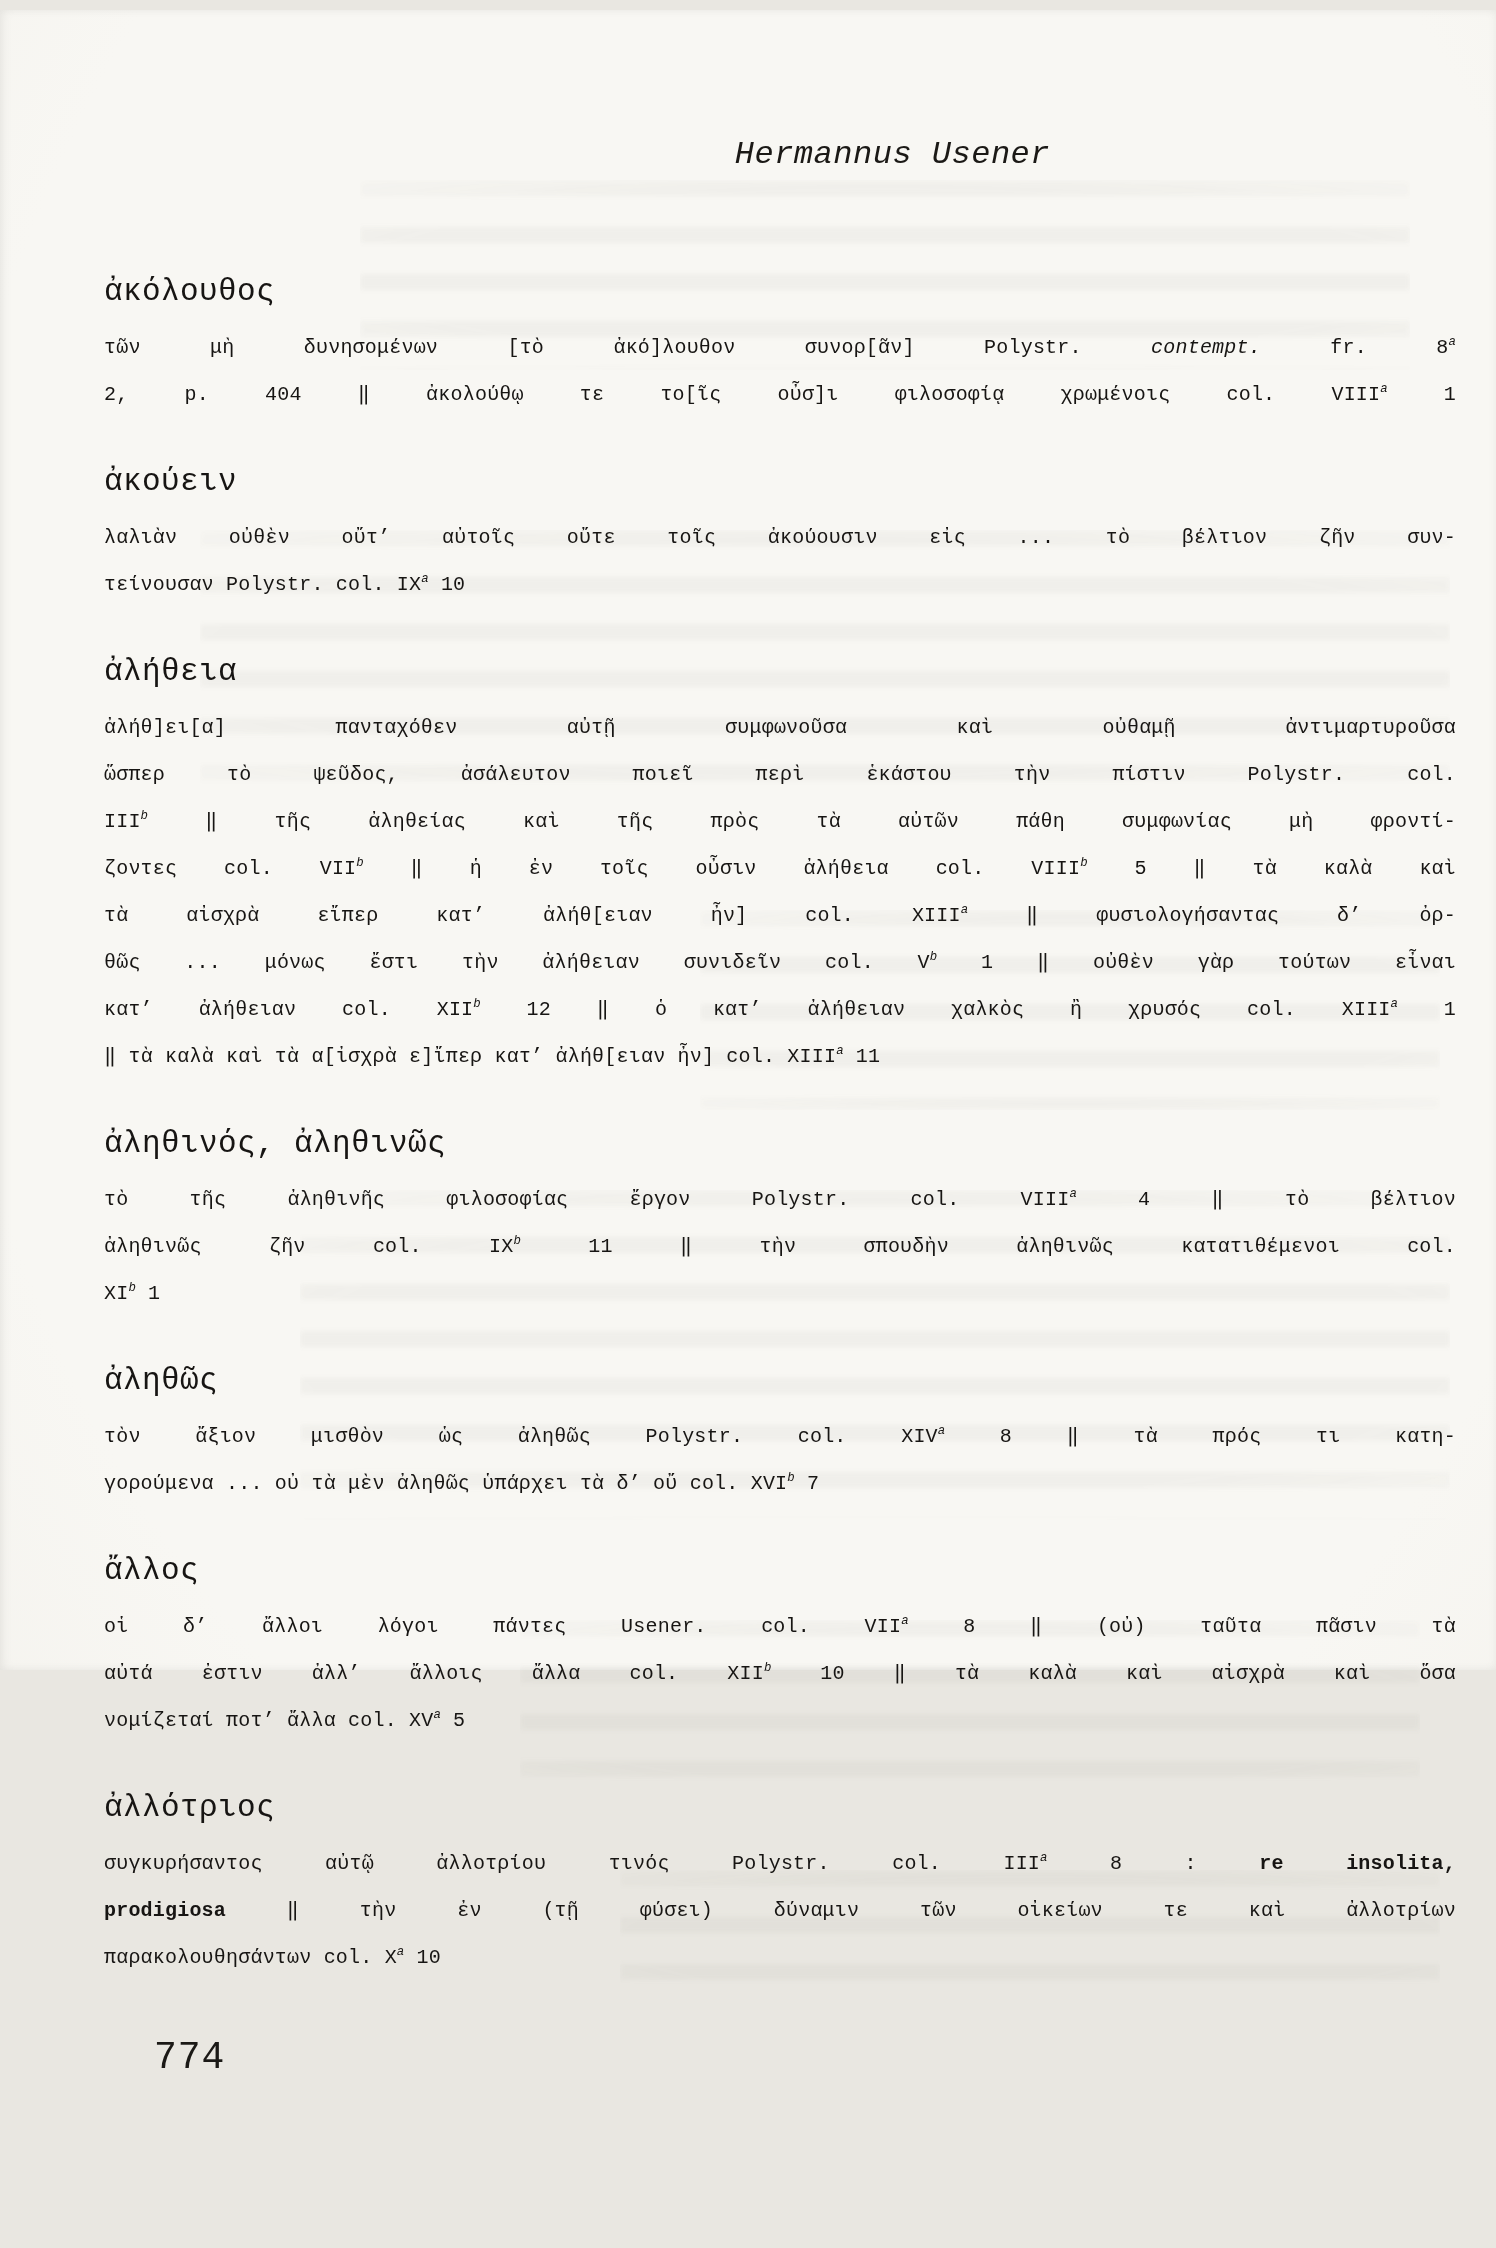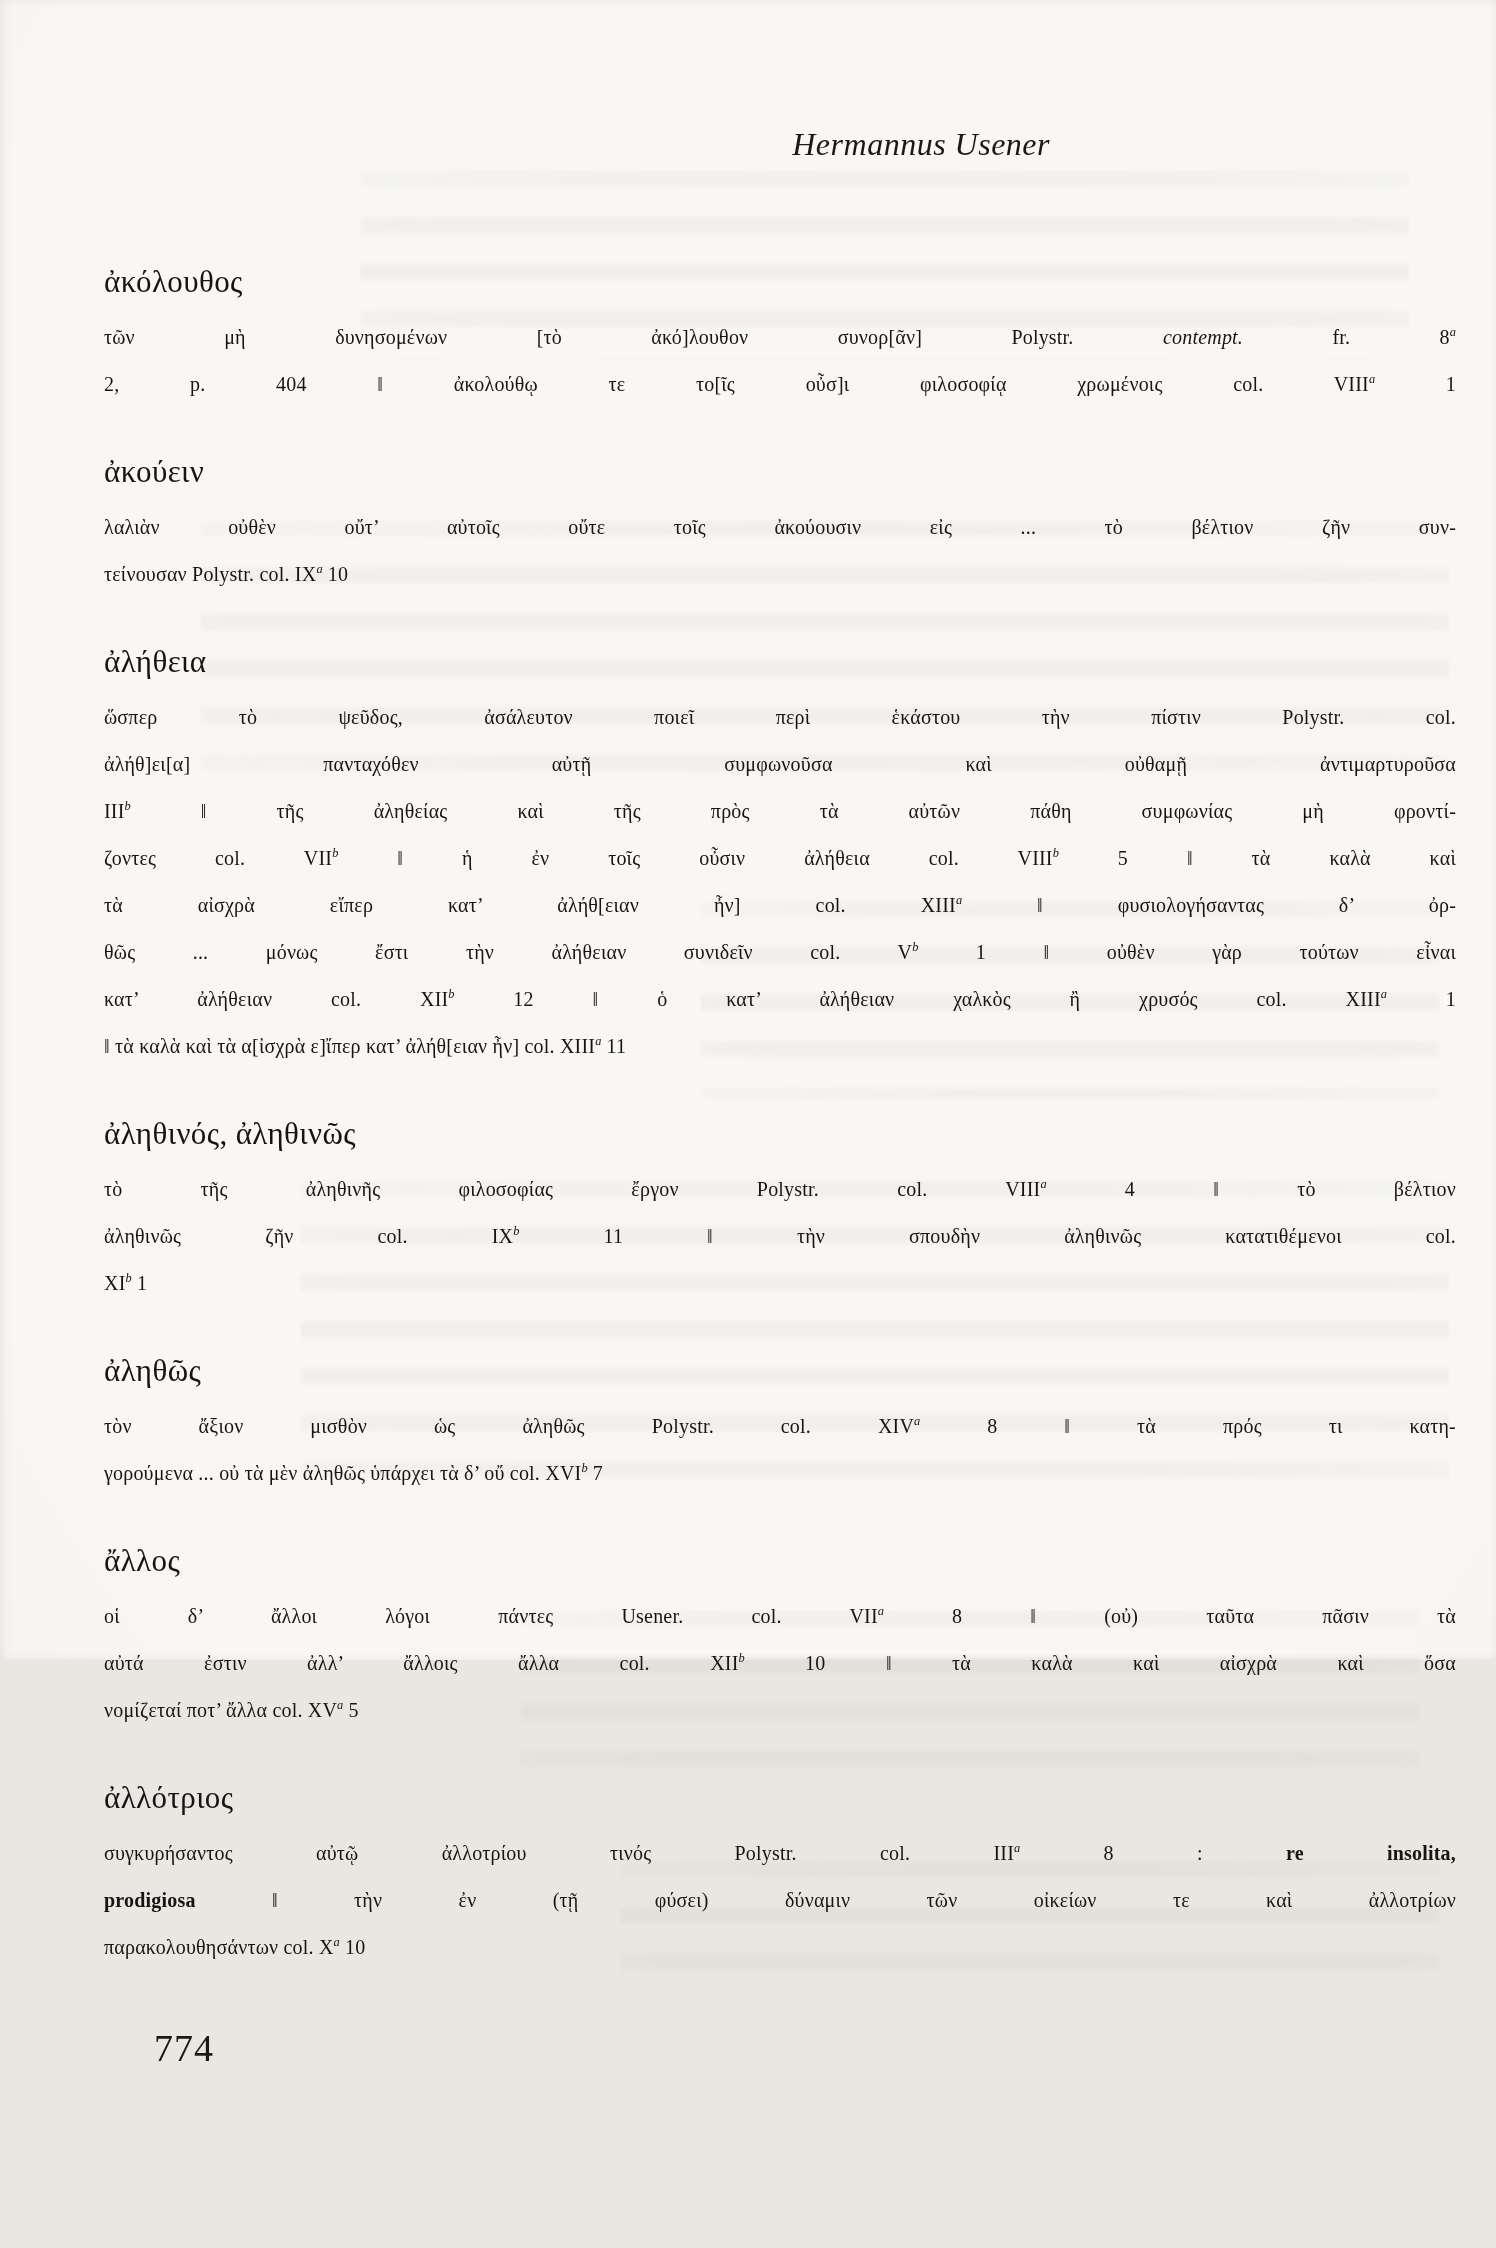--- a/index.html
+++ b/index.html
@@ -8,22 +8,23 @@
     width: 1496px; height: 2248px;
     overflow: hidden;
     background: #e9e7e1;
   }
   .paper {
     position: relative;
     width: 1496px; height: 1660px;
     background:
       radial-gradient(ellipse 1400px 1900px at 52% 45%, #f8f7f3 60%, #f3f1ec 88%, #edebe5 100%);
     color: #171513;
-    font-family: Liberation Serif, serif;
+    font-family: Liberation Mono, monospace;
     box-shadow: inset 4px 0 10px rgba(0,0,0,0.05), inset -2px 0 8px rgba(0,0,0,0.03);
+    margin-top: 10px;
   }
   .running-header {
     position: absolute;
     top: 126px;
     right: 446px;
     font-style: italic;
     font-size: 32px;
     letter-spacing: 0.5px;
     color: #1b1916;
     white-space: nowrap;
@@ -107,22 +108,22 @@
         <div class="line full"><span>τῶν μὴ δυνησομένων [τὸ ἀκό]λουθον συνορ[ᾶν] Polystr. </span><span class="it">contempt.</span><span> fr. 8</span><sup>a</sup></div>
         <div class="line full"><span>2, p. 404 ‖ ἀκολούθῳ τε το[ῖς οὖσ]ι φιλοσοφίᾳ χρωμένοις col. VIII</span><sup>a</sup><span> 1</span></div>
       </div>
       <div class="entry">
         <div class="headword">ἀκούειν</div>
         <div class="line full"><span>λαλιὰν οὐθὲν οὔτ’ αὐτοῖς οὔτε τοῖς ἀκούουσιν εἰς ... τὸ βέλτιον ζῆν συν-</span></div>
         <div class="line"><span>τείνουσαν Polystr. col. IX</span><sup>a</sup><span> 10</span></div>
       </div>
       <div class="entry">
         <div class="headword">ἀλήθεια</div>
+        <div class="line full"><span>ἀλήθ]ει[α] πανταχόθεν αὐτῇ συμφωνοῦσα καὶ οὐθαμῇ ἀντιμαρτυροῦσα</span></div>
         <div class="line full"><span>ὥσπερ τὸ ψεῦδος, ἀσάλευτον ποιεῖ περὶ ἑκάστου τὴν πίστιν Polystr. col.</span></div>
-        <div class="line full"><span>ἀλήθ]ει[α] πανταχόθεν αὐτῇ συμφωνοῦσα καὶ οὐθαμῇ ἀντιμαρτυροῦσα</span></div>
         <div class="line full"><span>III</span><sup>b</sup><span> ‖ τῆς ἀληθείας καὶ τῆς πρὸς τὰ αὐτῶν πάθη συμφωνίας μὴ φροντί-</span></div>
         <div class="line full"><span>ζοντες col. VII</span><sup>b</sup><span> ‖ ἡ ἐν τοῖς οὖσιν ἀλήθεια col. VIII</span><sup>b</sup><span> 5 ‖ τὰ καλὰ καὶ</span></div>
         <div class="line full"><span>τὰ αἰσχρὰ εἴπερ κατ’ ἀλήθ[ειαν ἦν] col. XIII</span><sup>a</sup><span> ‖ φυσιολογήσαντας δ’ ὀρ-</span></div>
         <div class="line full"><span>θῶς ... μόνως ἔστι τὴν ἀλήθειαν συνιδεῖν col. V</span><sup>b</sup><span> 1 ‖ οὐθὲν γὰρ τούτων εἶναι</span></div>
         <div class="line full"><span>κατ’ ἀλήθειαν col. XII</span><sup>b</sup><span> 12 ‖ ὁ κατ’ ἀλήθειαν χαλκὸς ἢ χρυσός col. XIII</span><sup>a</sup><span> 1</span></div>
         <div class="line"><span>‖ τὰ καλὰ καὶ τὰ α[ἰσχρὰ ε]ἴπερ κατ’ ἀλήθ[ειαν ἦν] col. XIII</span><sup>a</sup><span> 11</span></div>
       </div>
       <div class="entry">
         <div class="headword">ἀληθινός, ἀληθινῶς</div>
         <div class="line full"><span>τὸ τῆς ἀληθινῆς φιλοσοφίας ἔργον Polystr. col. VIII</span><sup>a</sup><span> 4 ‖ τὸ βέλτιον</span></div>

